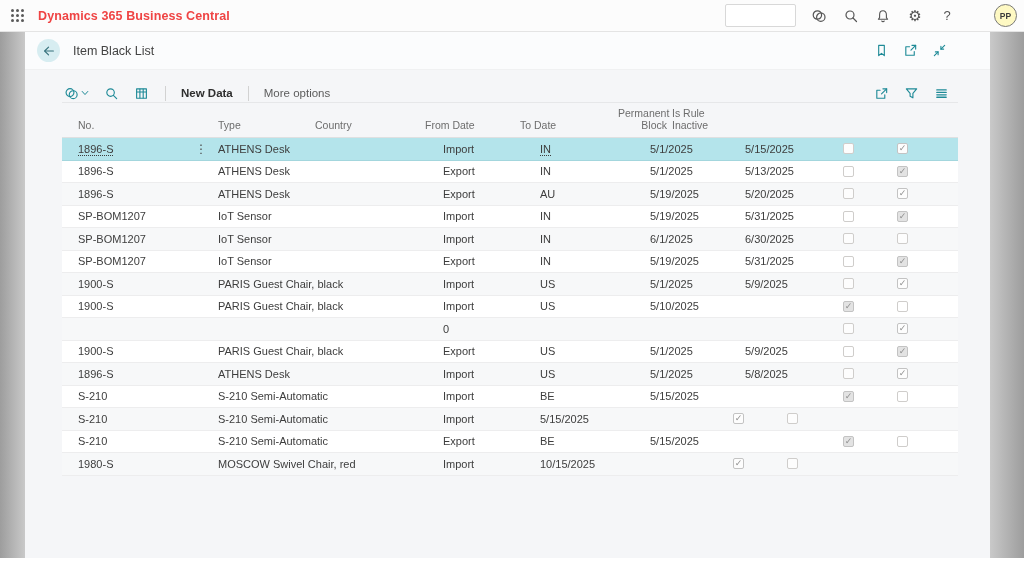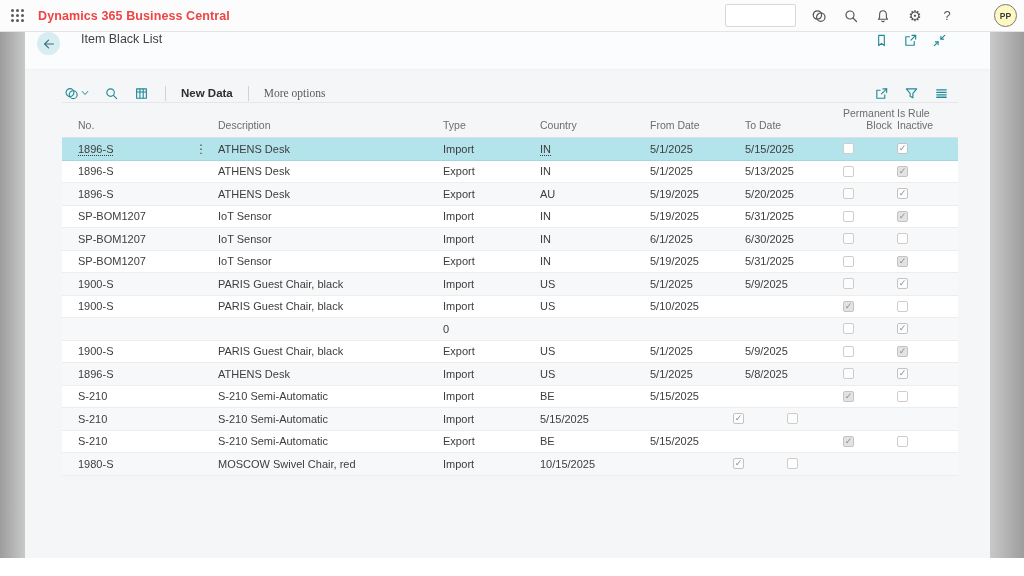--- a/index.html
+++ b/index.html
@@ -37,40 +37,40 @@
 
   
   .workspace { display:flex; height:526px; }
   .strip { height:100%; }
   .strip.left  { width:25px; background:linear-gradient(to right,#9d9d9d,#c9c9c9); }
   .strip.right { width:34px; background:linear-gradient(to right,#c9c9c9,#9d9d9d); }
   .panel { width:965px; height:100%; background:#f5f6f8; display:flex; flex-direction:column; }
 
   
   .page-header {
-    height:38px; background:#fbfcfd; display:flex; align-items:flex-start;
-    padding:0 42px 0 12px; border-bottom:1px solid #f0f1f2;gap:8px;
+    height:38px; background:#fbfcfd; display:flex; align-items:center;
+    padding:0 42px 0 12px; border-bottom:1px solid #f0f1f2;
   }
   .back-btn {
     width:23px; height:23px; border-radius:50%; background:#d7edf1; color:#35707b;
     display:flex; align-items:center; justify-content:center; cursor:pointer; flex:0 0 auto;
   }
   .back-btn svg { width:14px; height:14px; }
   .page-title { font-size:12.5px; color:#434343; margin-left:13px; }
   .header-actions { margin-left:auto; display:flex; align-items:center; gap:12px; }
   .teal-icon { width:17px; height:17px; display:flex; align-items:center; justify-content:center; color:#1e8a97; cursor:pointer; }
   .teal-icon svg { width:15px; height:15px; }
 
   
   .toolbar { height:30px; display:flex; align-items:flex-end; padding:0 40px 0 39px; margin-top:2px; }
   .toolbar .group { display:flex; align-items:center; gap:13px; }
   .tb-sep { width:1px; height:15px; background:#d2d2d2; margin:0 2px; }
   .tb-label { font-size:11.5px; cursor:pointer; white-space:nowrap; }
   .tb-label.primary { color:#2e2e2e; font-weight:600; }
-  .tb-label.secondary { color:#5c5c5c;font-family:Liberation Serif, serif; }
+  .tb-label.secondary { color:#5c5c5c; }
   .copilot-group { display:flex; align-items:center; gap:1px; cursor:pointer; color:#1e8a97; }
   .copilot-group svg { width:15px; height:15px; }
   .copilot-group .chev svg { width:10px; height:10px; }
   .toolbar-right { margin-left:auto; display:flex; align-items:center; gap:13px; }
   .toolbar-divider { height:1px; background:#e6e7e9; margin-left:37px; width:896px; }
 
   
   .grid { margin-left:37px; width:896px; }
   .grid-header { display:flex; align-items:flex-end; height:35px; padding-bottom:5px; border-bottom:1px solid #dfe0e1; }
   .hcell { font-size:10.5px; color:#6d6d6d; line-height:1.2; cursor:pointer; }
@@ -235,21 +235,20 @@
             <path d="M3 4.2 H13 M3 6.8 H13 M3 9.4 H13 M3 12 H13"></path>
           </svg>
         </span>
       </div>
     </div>
     <div class="toolbar-divider"></div>
 
     <div class="grid">
       <div class="grid-header">
           <div class="hcell col-no">No.</div>
-          <div class="hcell col-desc">Description</div>
           <div class="hcell col-type">Type</div>
           <div class="hcell col-country">Country</div>
           <div class="hcell col-from">From Date</div>
           <div class="hcell col-to">To Date</div>
           <div class="hcell col-pb">Permanent Block</div>
           <div class="hcell col-iri">Is Rule Inactive</div>
         </div>
       <div class="grid-body">
           <div class="grid-row selected">
             <div class="cell col-no">

